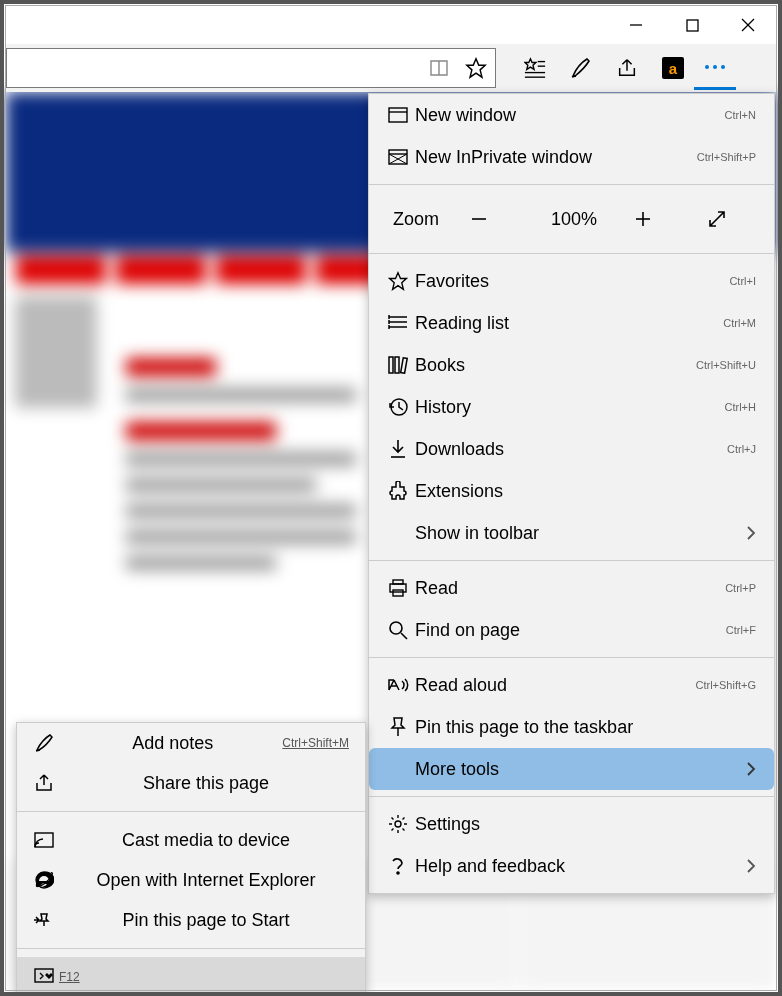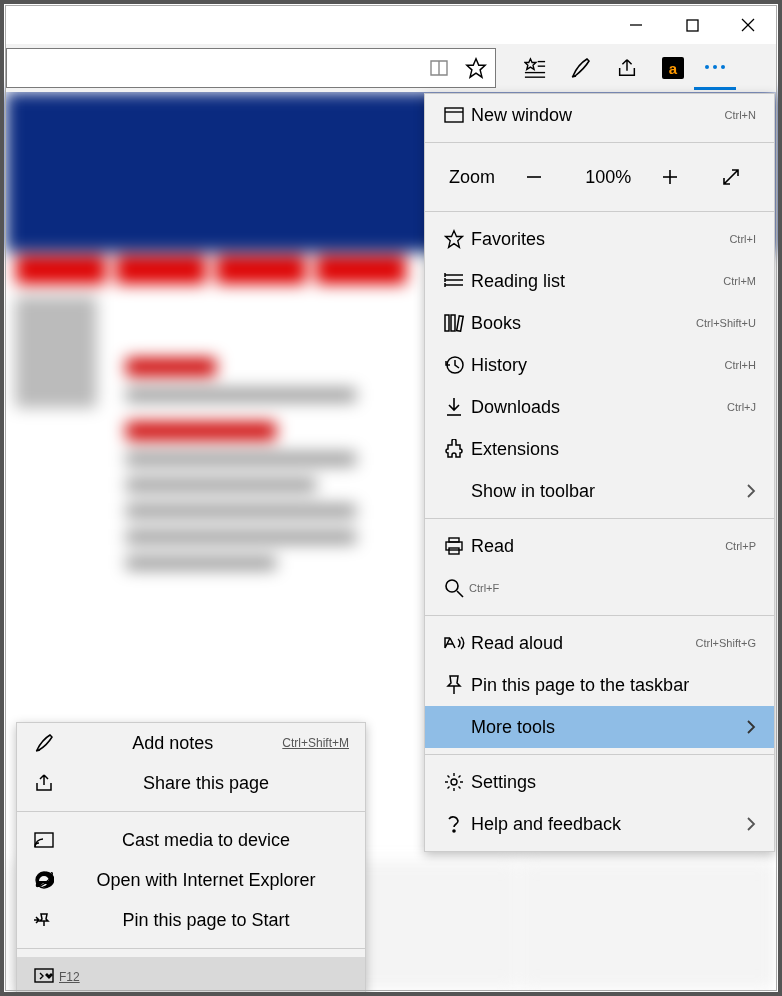--- a/index.html
+++ b/index.html
@@ -22,28 +22,28 @@
 .bg-search{ position:absolute; right:20px; bottom:15px; width:150px; height:40px; background:#fff; }
 .bg-red   { height:36px; background:#fff; display:flex; gap:10px; padding:4px 10px; }
 .bg-red div{ flex:1; background:#d00; max-width:90px; }
 .bg-body  { padding:30px 20px; background:#fff; }
 .bg-h     { width:90px; height:18px; background:#c00; margin:20px 0 10px 100px; }
 .bg-line  { width:230px; height:14px; background:#555; margin:12px 0 12px 100px; opacity:.6; }
 .bg-sq    { position:absolute; left:10px; top:205px; width:80px; height:110px; background:#bbb; border:2px solid #999;}
 .bg-foot  { position:absolute; bottom:0; left:0; right:0; height:130px; display:flex; }
 .bg-foot .a{ flex:1; background:#f4f4f4; border:1px solid #ddd; margin:3px; }
 
-.main-menu { position:absolute; top:93px; right:7px; width:351px; background:#f2f2f2; border:1px solid #ccc; box-shadow:0 3px 10px rgba(0,0,0,.25); }
+.main-menu { position:absolute; top:93px; right:7px; width:407px; background:#f2f2f2; border:1px solid #ccc; box-shadow:0 3px 10px rgba(0,0,0,.25); }
 .sep { height:1px; background:#ccc; margin:6px 0; }
 .mi { display:flex; align-items:center; height:42px; padding:0 18px 0 14px; font-size:18px; color:#000; cursor:default; }
 .mi .ic { width:30px; display:flex; align-items:center; justify-content:center; color:#333; }
 .mi .lbl{ flex:1; padding-left:2px; }
 .mi .sc { font-size:11px; color:#666; }
 .mi .arr{ font-size:14px; color:#555; }
-.mi.hl  { background:#8fbde6; }
+.mi.hl  { background:#8fbde6;border-radius:6px; }
 .mi.noic .lbl{ padding-left:32px; }
 .zoom-row { display:flex; align-items:center; height:56px; padding:0 22px; font-size:18px; }
 .zoom-row .zlbl{ flex:1; padding-left:2px; }
 .zoom-row .zc{ width:44px; text-align:center; font-size:20px; color:#000;margin-left:30px; }
 
 .sub-menu { position:absolute; top:722px; left:16px; width:350px; background:#f2f2f2; border:1px solid #ccc; box-shadow:0 3px 10px rgba(0,0,0,.25); }
 .si { display:flex; align-items:center; height:40px; padding:0 16px 0 12px; font-size:18px; color:#000; }
 .si .ic { width:30px; display:flex; align-items:center; justify-content:center; }
 .si .lbl{ flex:1; padding-left:4px;text-align:center; }
 .si .sc { font-size:12px; color:#555;text-decoration:underline; }
@@ -153,20 +153,31 @@
   <div class="mi">
     <span class="ic">
         <svg width="20" height="16" viewBox="0 0 20 16" fill="none" stroke="#000" stroke-width="1.4">
           <rect x="1" y="1" width="18" height="14"></rect>
           <line x1="1" y1="5" x2="19" y2="5"></line>
         </svg>
       </span>
     <span class="lbl">New window</span>
     <span class="sc">Ctrl+N</span>
   </div>
+  <div class="mi">
+    <span class="ic">
+        <svg width="20" height="16" viewBox="0 0 20 16" fill="none" stroke="#000" stroke-width="1.4">
+          <rect x="1" y="1" width="18" height="14"></rect>
+          <line x1="1" y1="5" x2="19" y2="5"></line>
+          <path d="M1 5 L19 15 M1 15 L19 5" stroke-width="1"></path>
+        </svg>
+      </span>
+    <span class="lbl">New InPrivate window</span>
+    <span class="sc">Ctrl+Shift+P</span>
+  </div>
   <div class="sep"></div>
   <div class="zoom-row">
     <span class="zlbl">Zoom</span>
     <span class="zc">
         <svg width="18" height="18" viewBox="0 0 18 18">
           <line x1="2" y1="9" x2="16" y2="9" stroke="#000" stroke-width="1.6"></line>
         </svg>
       </span>
     <span class="zc" style="width:60px;font-size:18px">100%</span>
     <span class="zc">
@@ -263,20 +274,21 @@
     <span class="lbl">Read</span>
     <span class="sc">Ctrl+P</span>
   </div>
   <div class="mi">
     <span class="ic">
         <svg width="20" height="20" viewBox="0 0 20 20" stroke="#000" stroke-width="1.6" fill="none">
           <circle cx="8" cy="8" r="6"></circle>
           <line x1="13" y1="13" x2="19" y2="19"></line>
         </svg>
       </span>
+    <span class="lbl">Find on page</span>
     <span class="sc">Ctrl+F</span>
   </div>
   <div class="sep"></div>
   <div class="mi">
     <span class="ic">
         <svg width="22" height="18" viewBox="0 0 22 18" stroke="#000" stroke-width="1.5" fill="none">
           <path d="M2 14 L2 4 L7 4 M7 4 L12 14 M7 4 L2 14 M4 10 h6"></path>
           <path d="M15 5 a5 5 0 010 8 M18 3 a8 8 0 010 12"></path>
         </svg>
       </span>

